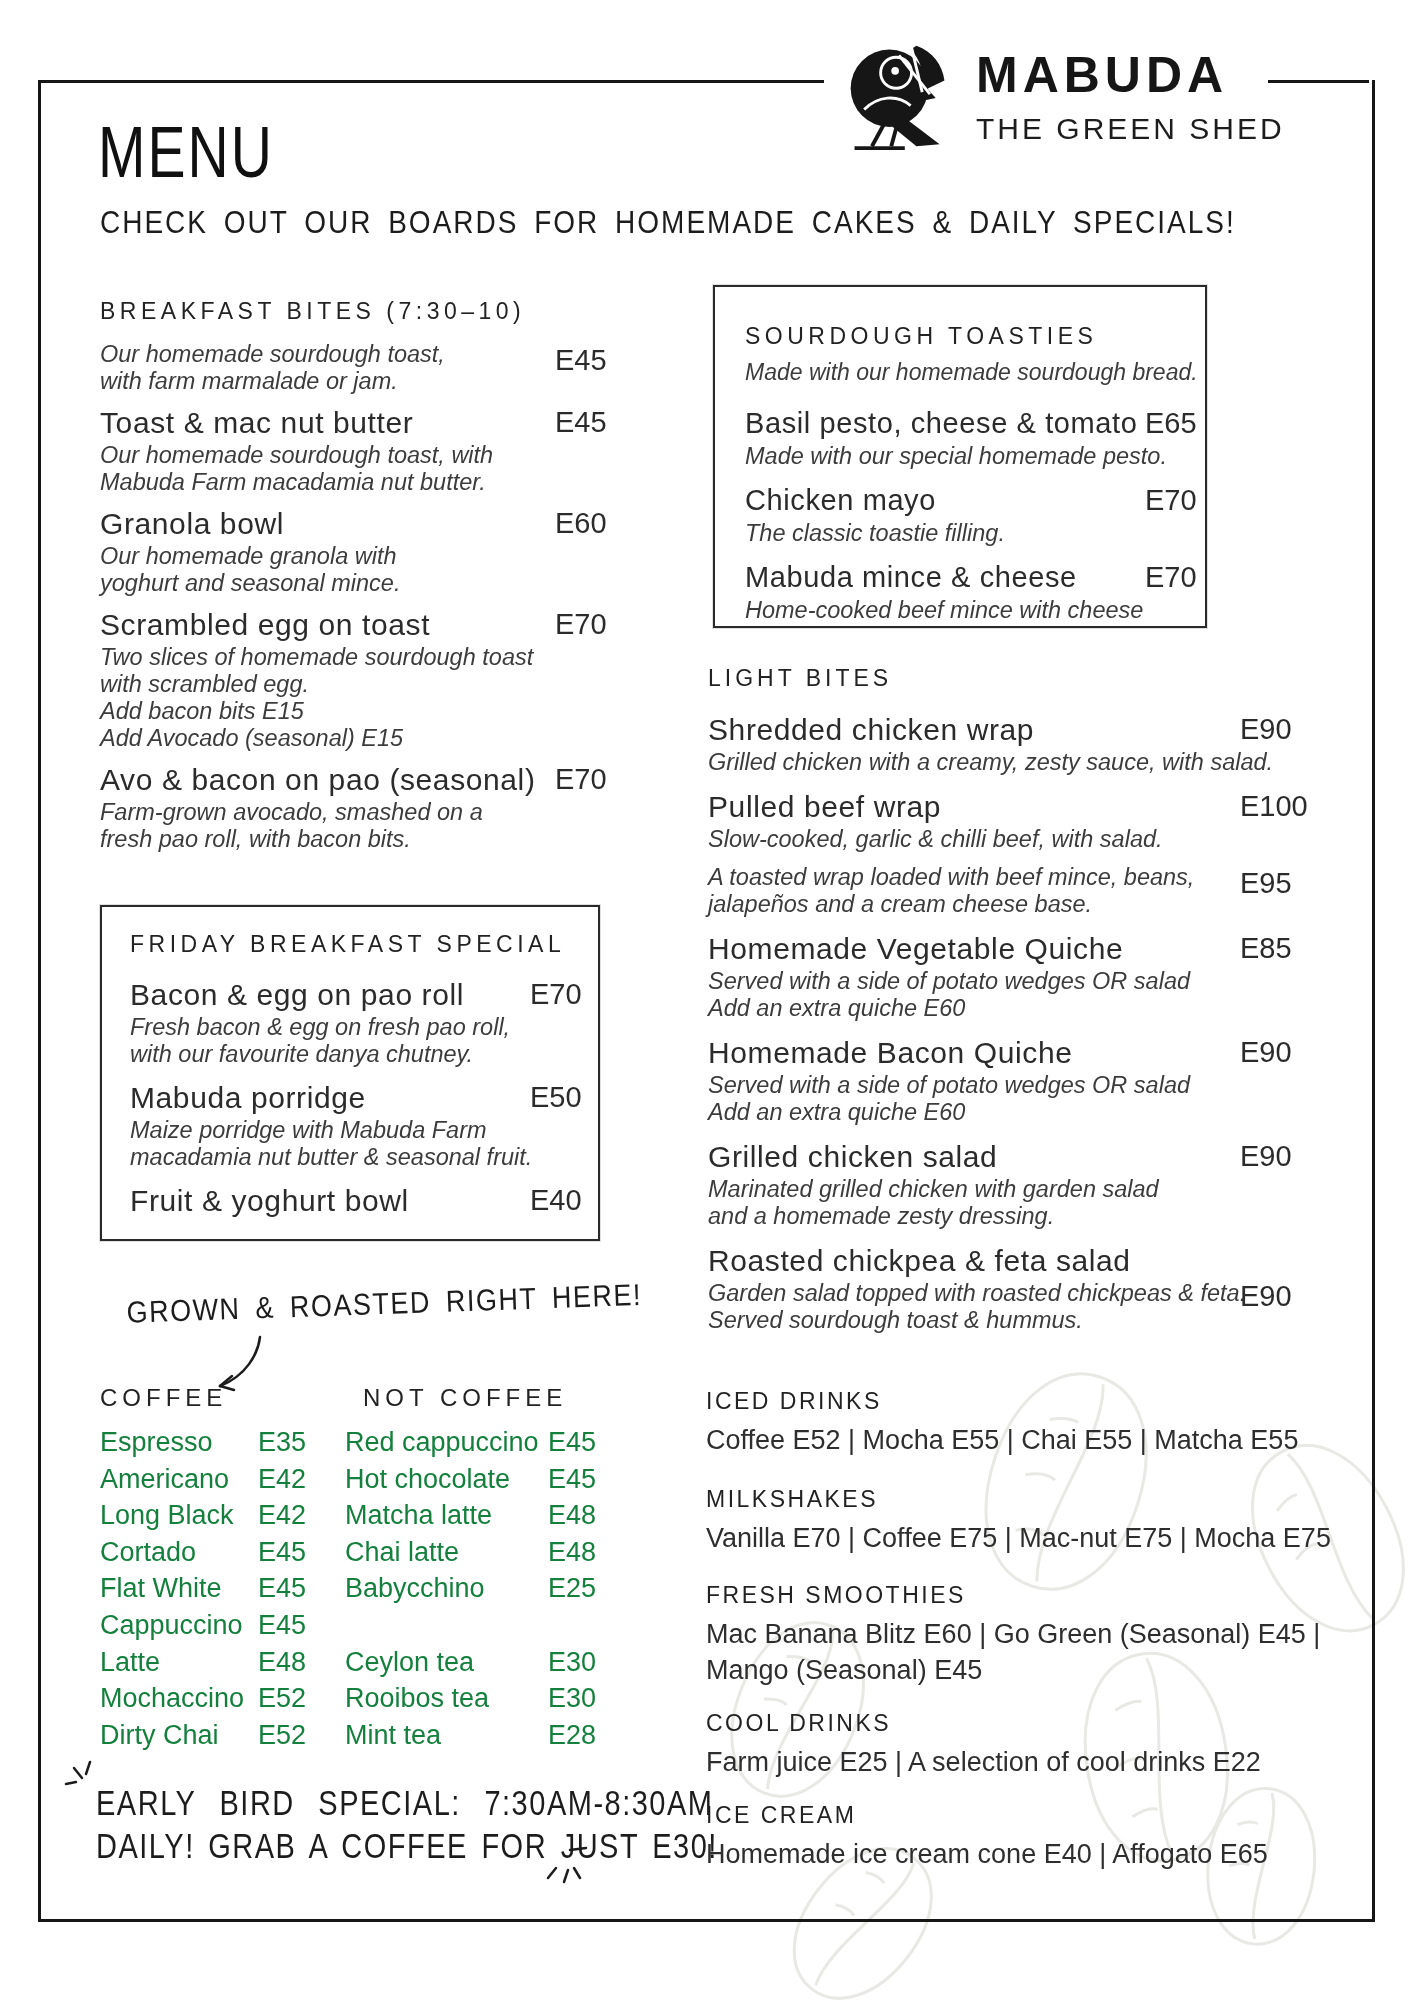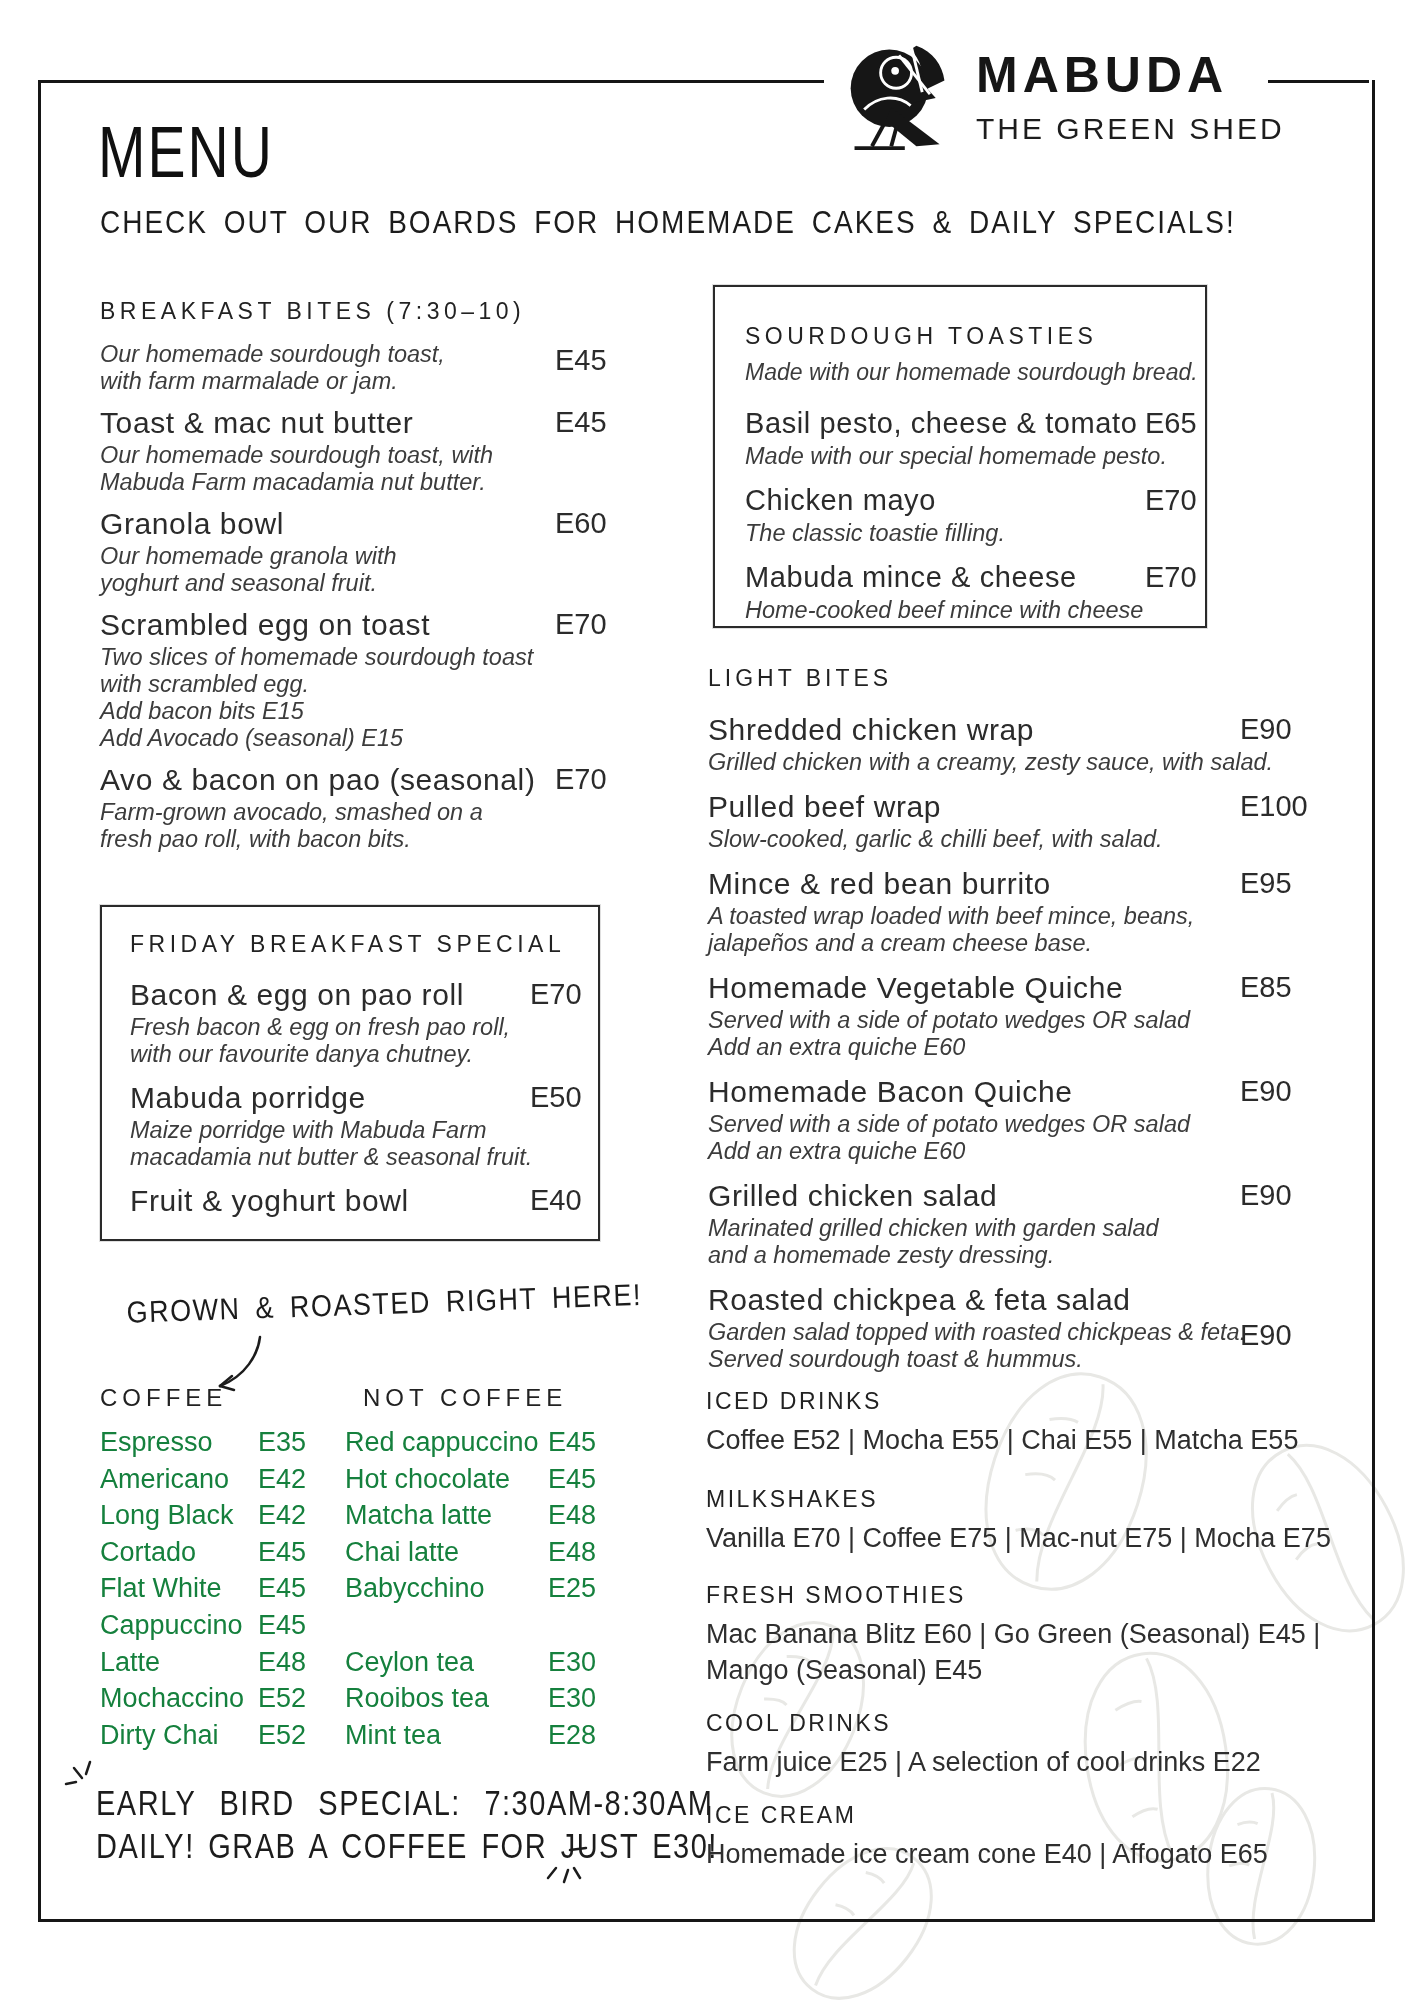--- a/index.html
+++ b/index.html
@@ -183,21 +183,21 @@
   <div class="item">
     <div class="name">Toast &amp; mac nut butter</div>
     <div class="price">E45</div>
     <div class="desc">Our homemade sourdough toast, with
 Mabuda Farm macadamia nut butter.</div>
   </div>
   <div class="item">
     <div class="name">Granola bowl</div>
     <div class="price">E60</div>
     <div class="desc">Our homemade granola with
-yoghurt and seasonal fruit.</div>
+yoghurt and seasonal mince.</div>
   </div>
   <div class="item">
     <div class="name">Scrambled egg on toast</div>
     <div class="price">E70</div>
     <div class="desc">Two slices of homemade sourdough toast
 with scrambled egg.
 Add bacon bits E15
 Add Avocado (seasonal) E15</div>
   </div>
   <div class="item">
@@ -256,21 +256,20 @@
     <div class="name">Shredded chicken wrap</div>
     <div class="price">E90</div>
     <div class="desc">Grilled chicken with a creamy, zesty sauce, with salad.</div>
   </div>
   <div class="item">
     <div class="name">Pulled beef wrap</div>
     <div class="price">E100</div>
     <div class="desc">Slow-cooked, garlic &amp; chilli beef, with salad.</div>
   </div>
   <div class="item">
-    <div class="name">Mince &amp; red bean burrito</div>
     <div class="price">E95</div>
     <div class="desc">A toasted wrap loaded with beef mince, beans,
 jalapeños and a cream cheese base.</div>
   </div>
   <div class="item">
     <div class="name">Homemade Vegetable Quiche</div>
     <div class="price">E85</div>
     <div class="desc">Served with a side of potato wedges OR salad
 Add an extra quiche E60</div>
   </div>

